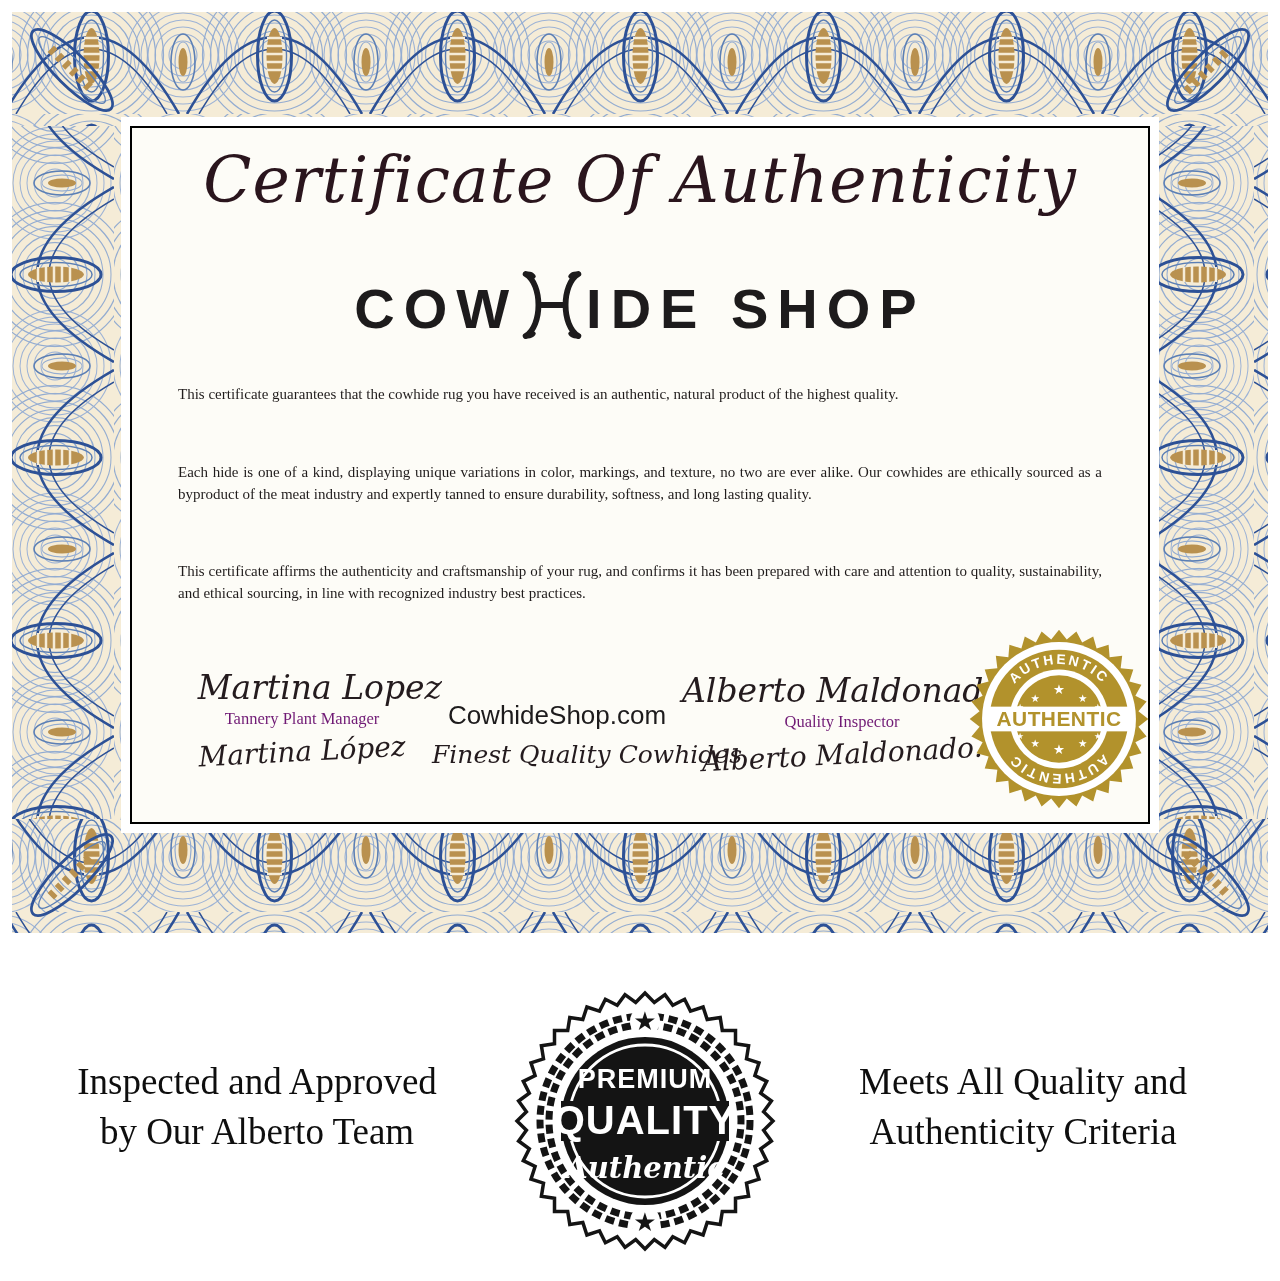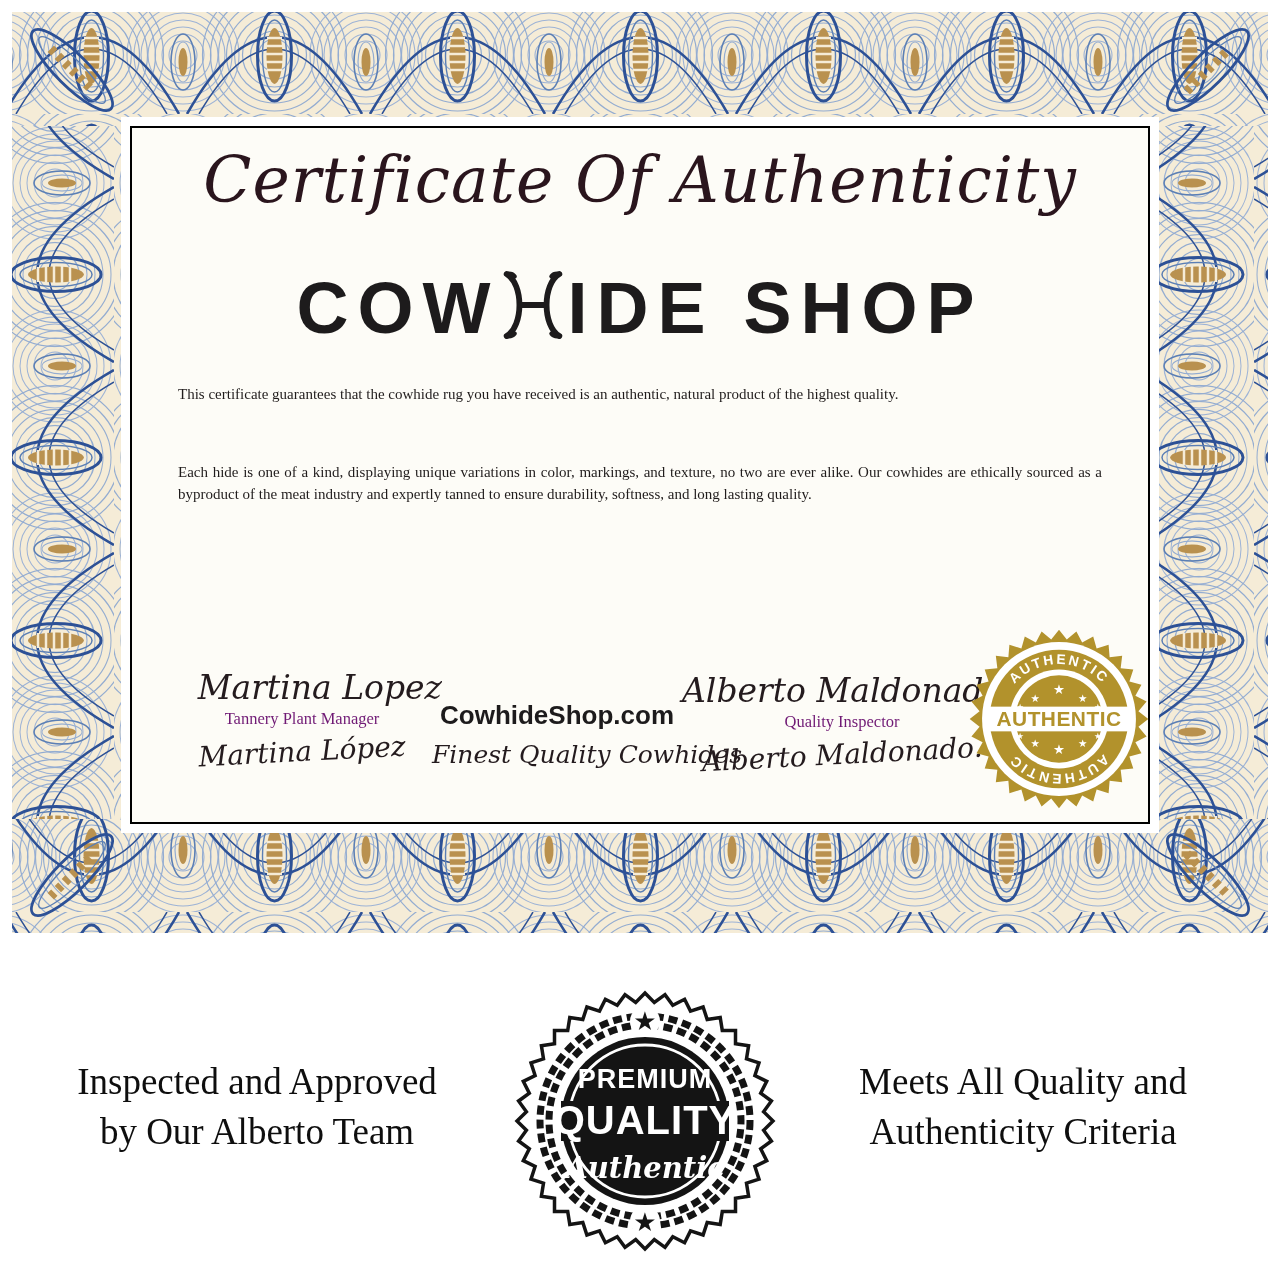--- a/index.html
+++ b/index.html
@@ -10,36 +10,36 @@
   #frame-svg{left:0;top:0;}
   #panel{left:130px;top:126px;width:1016px;height:694px;
          background:#fdfcf7;border:2px solid #000000;
          box-shadow:0 0 0 9px #ffffff;}
   
   .title{left:0;top:16px;width:100%;text-align:center;
          font-family:"DejaVu Serif",serif;font-style:italic;
          font-size:63px;color:#2a151d;letter-spacing:1px;white-space:nowrap;}
   .logo-row{left:0;top:138px;width:100%;display:flex;justify-content:center;
             align-items:center;font-family:"Liberation Sans",sans-serif;
-            font-weight:bold;font-size:72px;letter-spacing:9px;color:#1d1b1c;}
+            font-weight:bold;font-size:56px;letter-spacing:9px;color:#1d1b1c;}
   .logo-row svg{margin:0 3px 6px 3px;}
   .para{left:46px;width:924px;text-align:justify;font-size:15px;
         line-height:1.47;color:#201c1c;}
   .p1{top:240px;} .p2{top:318px;} .p3{top:417px;}
   .sig-col{text-align:center;}
   .sig-name{font-family:"DejaVu Serif",serif;font-style:italic;
             font-size:33px;color:#241b1e;white-space:nowrap;text-align:right;}
   .sig-role{font-size:16.5px;color:#701a75;margin-top:2px;}
   .sig-hand{font-family:"DejaVu Serif",serif;font-style:italic;
             font-size:28px;color:#241b1e;margin-top:6px;
             transform:rotate(-3deg);white-space:nowrap;}
   .col1{left:30px;top:540px;width:280px;}
   .col3{left:550px;top:543px;width:320px;}
   .col2{left:300px;top:572px;width:250px;}
-  .brand-site{font-family:"Liberation Sans",sans-serif;font-weight:bold;
+  .brand-site{font-family:"Liberation Sans",sans-serif;font-weight:normal;
               font-size:26px;color:#1d1b1c;white-space:nowrap;}
   .brand-tag{font-family:"DejaVu Serif",serif;font-style:italic;
              font-size:25px;color:#241b1e;margin-top:9px;white-space:nowrap;}
   #gold-seal{left:832px;top:496px;}
   
   .foot-text{top:1057px;width:470px;text-align:center;font-size:37px;
              line-height:1.35;color:#0e0e0e;}
   .foot-left{left:22px;} .foot-right{left:788px;}
   #premium-badge{left:510px;top:986px;}
 </style>
@@ -140,20 +140,21 @@
         <path d="M 34 -40 Q 27 -41 24 -37" stroke-width="6"></path>
         <path d="M -34 40 Q -27 41 -24 37" stroke-width="6"></path>
         <path d="M 34 40 Q 27 41 24 37" stroke-width="6"></path>
       </g>
     </svg>
     <span>IDE SHOP</span>
   </div>
 
   <p class="abs para p1">This certificate guarantees that the cowhide rug you have received is an authentic, natural product of the highest quality.</p>
   <p class="abs para p2">Each hide is one of a kind, displaying unique variations in color, markings, and texture, no two are ever alike. Our cowhides are ethically sourced as a byproduct of the meat industry and expertly tanned to ensure durability, softness, and long lasting quality.</p>
+  <p class="abs para p3">This certificate affirms the authenticity and craftsmanship of your rug, and confirms it has been prepared with care and attention to quality, sustainability, and ethical sourcing, in line with recognized industry best practices.</p>
 
   <div class="abs sig-col col1">
     <div class="sig-name">Martina Lopez</div>
     <div class="sig-role">Tannery Plant Manager</div>
     <div class="sig-hand">Martina López</div>
   </div>
 
   <div class="abs sig-col col2">
     <div class="brand-site">CowhideShop.com</div>
     <div class="brand-tag">Finest Quality Cowhides</div>

